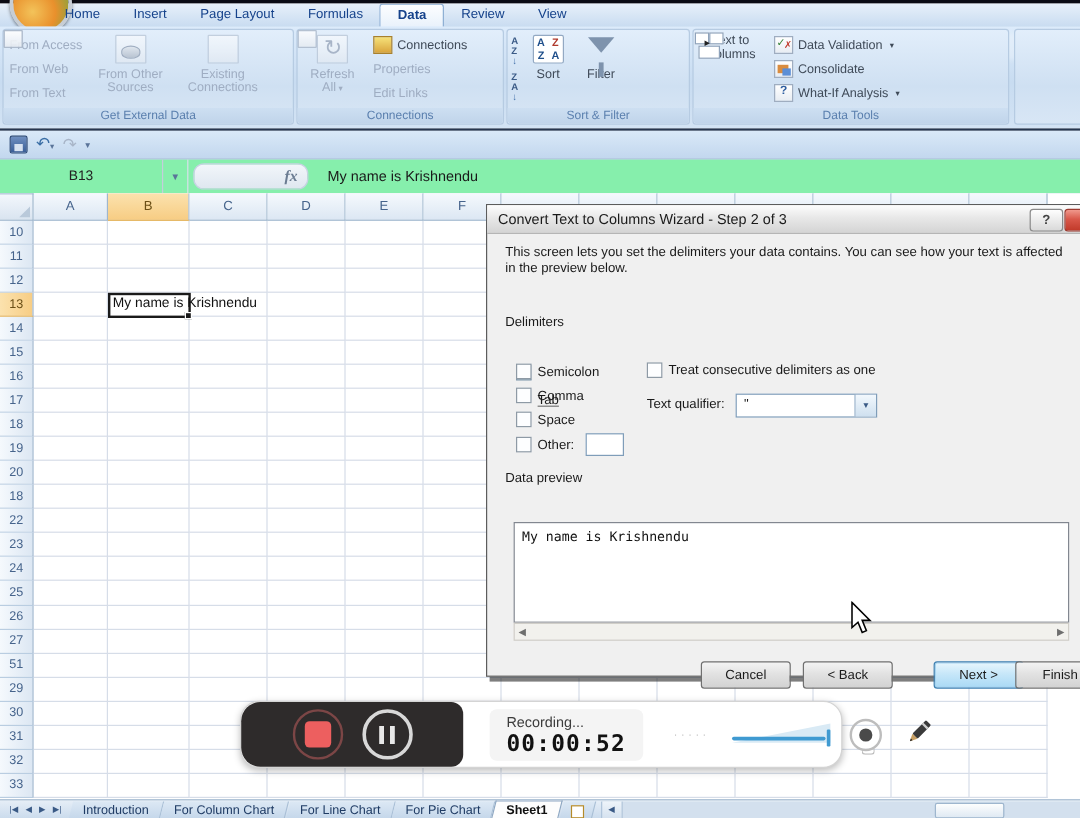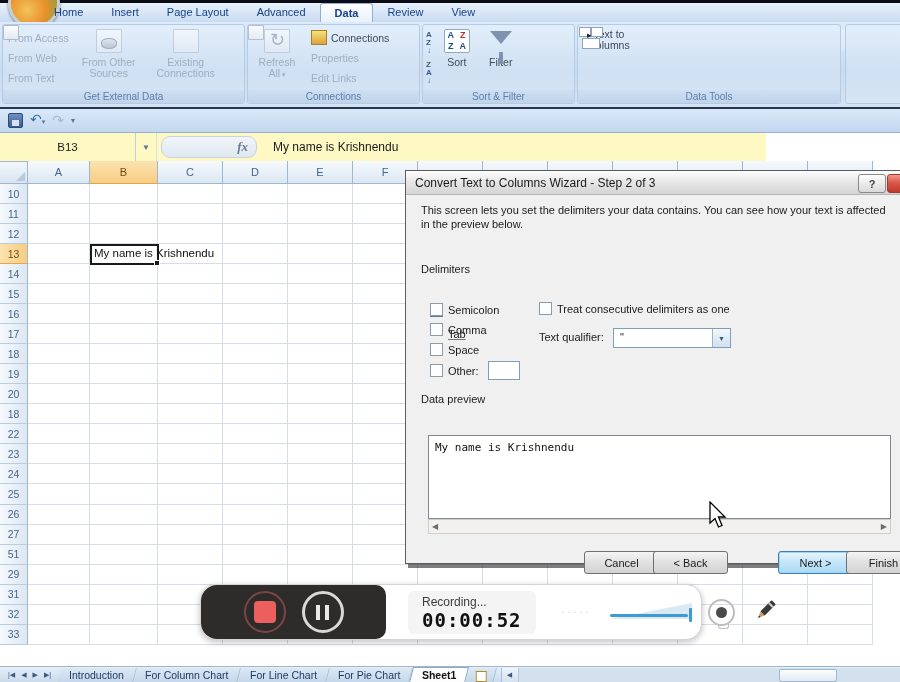--- a/index.html
+++ b/index.html
@@ -73,21 +73,21 @@
   .conn-ico{background:linear-gradient(#f6e27a,#d9a43c);border:1px solid #a8802c;}
   
   .qat{position:absolute;left:0;top:109px;width:900px;height:24px;
     background:linear-gradient(#dae9f8,#c2d7ee);border-bottom:1px solid #95b1d4;display:flex;align-items:center;gap:7px;padding-left:8px;box-sizing:border-box;}
   .qat .save{width:13px;height:13px;background:linear-gradient(#6f8fc0,#3a5e96);border:1px solid #2d4a77;border-radius:2px;position:relative;}
   .qat .save:before{content:"";position:absolute;left:3px;top:6px;right:3px;bottom:1px;background:#d7e2f0;}
   .qat .undo{color:#3a6ea5;font-size:14px;line-height:13px;}
   .qat .redo{color:#a8b5c8;font-size:14px;line-height:13px;}
   .qat .more{color:#5a7499;font-size:8px;}
   
-  .fbar{position:absolute;left:0;top:133px;width:766px;height:28px;background:#fef9c3;border-bottom:1px solid #a9c0d8;display:flex;align-items:stretch;}
+  .fbar{position:absolute;left:0;top:133px;width:900px;height:28px;background:#86efac;border-bottom:1px solid #a9c0d8;display:flex;align-items:stretch;}
   .namebox{width:135px;border-right:1px solid #c3cedb;display:flex;align-items:center;justify-content:center;font-size:11.5px;color:#222;}
   .name-dd{width:20px;display:flex;align-items:center;justify-content:center;color:#5a7499;font-size:8px;border-right:1px solid #d8e0ea;}
   .fx-pill{width:86px;margin:3px 4px;background:linear-gradient(#f2f6fa,#dfe7f0);border:1px solid #c6d3e2;border-radius:9px;
     display:flex;align-items:center;justify-content:flex-end;padding-right:8px;color:#6b7c92;}
   .fx{font-family:"Liberation Serif",serif;font-style:italic;font-weight:bold;font-size:13px;}
   .ftext{flex:1;display:flex;align-items:center;padding-left:12px;font-size:12px;color:#1a1a1a;}
   
   .grid{position:absolute;left:0;top:161px;width:900px;height:505px;background:#fff;overflow:hidden;}
   .col-head-row{display:flex;height:23px;}
   .corner{width:28px;height:23px;background:linear-gradient(#f3f7fc,#d9e4f0);border:1px solid #9eb6ce;border-left:none;box-sizing:border-box;position:relative;}
@@ -164,21 +164,21 @@
 </head>
 <body>
 
 <div class="top-strip"></div>
 <div class="tab-row">
   <div class="office-orb"></div>
   <div class="tabs">
     <div class="rtab">Home</div>
     <div class="rtab">Insert</div>
     <div class="rtab">Page Layout</div>
-    <div class="rtab">Advanced</div>
+    <div class="rtab">Formulas</div>
     <div class="rtab active">Data</div>
     <div class="rtab">Review</div>
     <div class="rtab">View</div>
   </div>
 </div>
 
 <div class="ribbon">
   <div class="watermark"></div>
 
   <div class="rib-group" style="left:2px;width:243px;">
@@ -279,20 +279,36 @@
     <div class="rib-content">
       <div class="btn-lg" style="width:56px">
         <span class="ico26 ttc-ico">
             <span class="p1"></span>
             <span class="p2"></span>
             <span class="p3"></span>
             <span class="ar">▸</span>
           </span>
         <span>Text to</span>
           <span>Columns</span>
+      </div>
+      <div class="small-stack">
+        <div class="btn-sm">
+            <span class="ico14 dv-ico"></span>
+            <span>Data Validation</span>
+            <span class="dd-arrow">▾</span>
+          </div>
+        <div class="btn-sm">
+            <span class="ico14 cons-ico"></span>
+            <span>Consolidate</span>
+          </div>
+        <div class="btn-sm">
+            <span class="ico14 wia-ico"></span>
+            <span>What-If Analysis</span>
+            <span class="dd-arrow">▾</span>
+          </div>
       </div>
     </div>
     <div class="rib-label">Data Tools</div>
   </div>
 
   <div class="rib-group" style="left:845px;width:120px;">
     <div class="rib-content">
       <div class="btn-lg" style="width:50px">
         
         
@@ -649,20 +665,36 @@
         <div class="g-cell" style="width: 65px;"></div>
         <div class="g-cell" style="width: 65px;"></div>
         <div class="g-cell" style="width: 65px;"></div>
         <div class="g-cell" style="width: 65px;"></div>
         <div class="g-cell" style="width: 65px;"></div>
         <div class="g-cell" style="width: 65px;"></div>
         <div class="g-cell" style="width: 65px;"></div>
         <div class="g-cell" style="width: 65px;"></div>
       </div>
       <div class="g-row">
+        <div class="g-rowhead">30</div>
+        <div class="g-cell" style="width: 62px;"></div>
+        <div class="g-cell" style="width: 68px;"></div>
+        <div class="g-cell" style="width: 65px;"></div>
+        <div class="g-cell" style="width: 65px;"></div>
+        <div class="g-cell" style="width: 65px;"></div>
+        <div class="g-cell" style="width: 65px;"></div>
+        <div class="g-cell" style="width: 65px;"></div>
+        <div class="g-cell" style="width: 65px;"></div>
+        <div class="g-cell" style="width: 65px;"></div>
+        <div class="g-cell" style="width: 65px;"></div>
+        <div class="g-cell" style="width: 65px;"></div>
+        <div class="g-cell" style="width: 65px;"></div>
+        <div class="g-cell" style="width: 65px;"></div>
+      </div>
+      <div class="g-row">
         <div class="g-rowhead">31</div>
         <div class="g-cell" style="width: 62px;"></div>
         <div class="g-cell" style="width: 68px;"></div>
         <div class="g-cell" style="width: 65px;"></div>
         <div class="g-cell" style="width: 65px;"></div>
         <div class="g-cell" style="width: 65px;"></div>
         <div class="g-cell" style="width: 65px;"></div>
         <div class="g-cell" style="width: 65px;"></div>
         <div class="g-cell" style="width: 65px;"></div>
         <div class="g-cell" style="width: 65px;"></div>
@@ -757,21 +789,21 @@
     <div class="dlg-sec" style="top:198px">Data preview</div>
     <div class="preview-box">
       <span>My name is Krishnendu</span>
     </div>
     <div class="preview-scroll">
       <span>◀</span>
       <span>▶</span>
     </div>
 
     <div class="dlg-btn" style="left:178px">Cancel</div>
-    <div class="dlg-btn" style="left:247px">&lt; Back</div>
+    <div class="dlg-btn" style="left:263px">&lt; Back</div>
     <div class="dlg-btn default" style="left:348px">Next &gt;</div>
     <div class="dlg-btn" style="left:440px">Finish</div>
   </div>
 </div>
 
 <div class="rec">
   <div class="rec-dark">
     <div class="stop-btn">
         <span class="sq"></span>
       </div>

